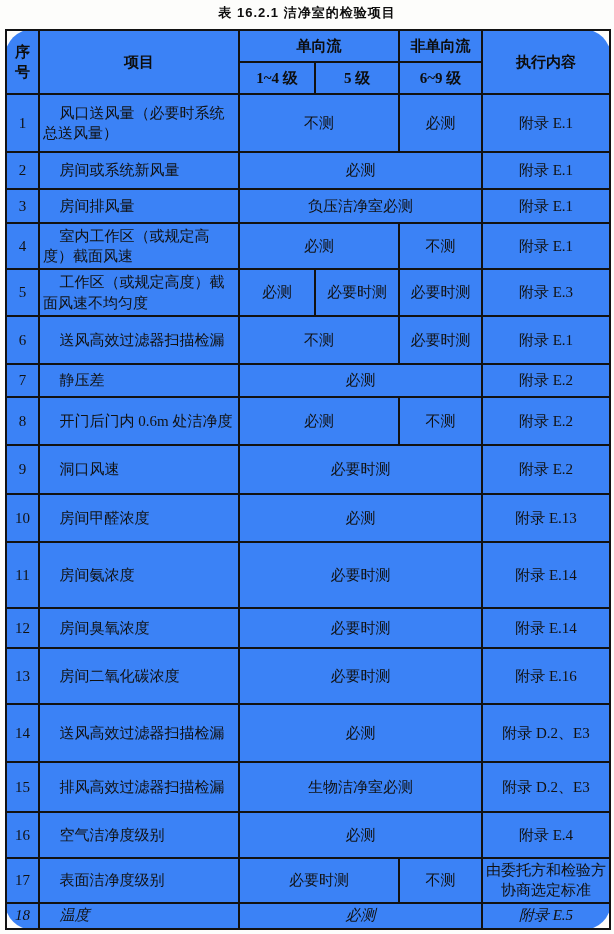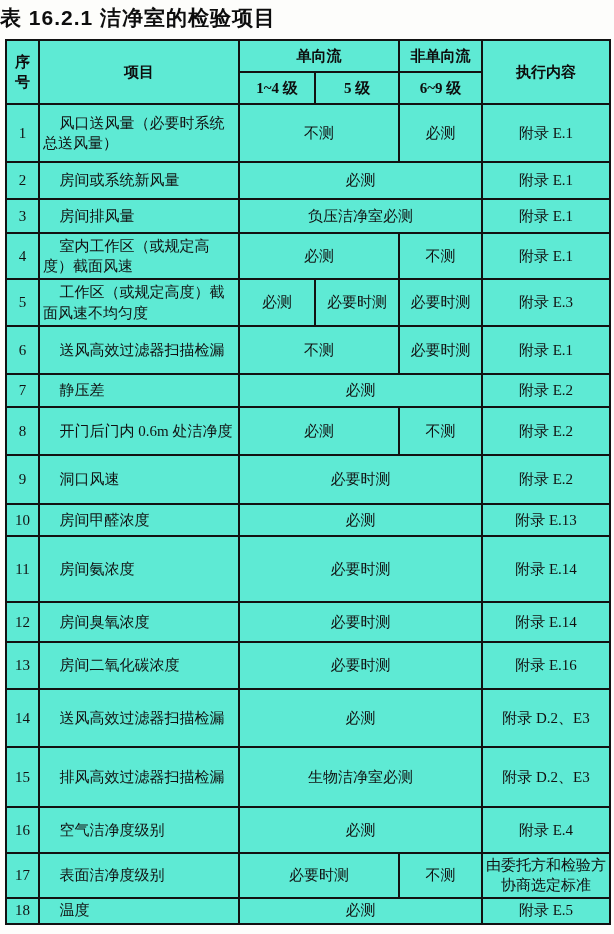--- a/index.html
+++ b/index.html
@@ -11,35 +11,36 @@
   }
   .page {
     position: relative;
     width: 614px;
     height: 934px;
     background: #fdfdfb;
     box-sizing: border-box;
     overflow: hidden;
   }
   .doc-title {
-    text-align: left;
+    text-align: center;
     font-family: "Liberation Sans", "DejaVu Sans", sans-serif;
     font-weight: bold;
-    font-size: 21px;
+    font-size: 13px;
     letter-spacing: 1px;
     padding-top: 4px;
     margin-bottom: 7px;
     color: #0d0d0d;
   }
   table.inspection {
     border-collapse: collapse;
     table-layout: fixed;
     width: 604px;
     margin-left: 5px;
-    background: #5eead4;
+    background: #3b82f6;
+    border-radius: 28px;
   }
   table.inspection th,
   table.inspection td {
     border: 2px solid #121212;
     padding: 1px 3px;
     font-size: 15px;
     line-height: 1.35;
     vertical-align: middle;
     overflow: hidden;
     box-sizing: border-box;
@@ -153,70 +154,70 @@
           <td class="cell-measure" colspan="2">必测</td>
           <td class="cell-measure">不测</td>
           <td class="cell-exec">附录 E.2</td>
         </tr>
         <tr style="height: 49px;">
           <td class="cell-no">9</td>
           <td class="cell-item">洞口风速</td>
           <td class="cell-measure" colspan="3">必要时测</td>
           <td class="cell-exec">附录 E.2</td>
         </tr>
-        <tr style="height: 32px;">
+        <tr style="height: 48px;">
           <td class="cell-no">10</td>
           <td class="cell-item">房间甲醛浓度</td>
           <td class="cell-measure" colspan="3">必测</td>
           <td class="cell-exec">附录 E.13</td>
         </tr>
         <tr style="height: 66px;">
           <td class="cell-no">11</td>
           <td class="cell-item">房间氨浓度</td>
           <td class="cell-measure" colspan="3">必要时测</td>
           <td class="cell-exec">附录 E.14</td>
         </tr>
         <tr style="height: 40px;">
           <td class="cell-no">12</td>
           <td class="cell-item">房间臭氧浓度</td>
           <td class="cell-measure" colspan="3">必要时测</td>
           <td class="cell-exec">附录 E.14</td>
         </tr>
-        <tr style="height: 47px; padding-left: 16px;">
+        <tr style="height: 56px; padding-left: 16px;">
           <td class="cell-no">13</td>
           <td class="cell-item">房间二氧化碳浓度</td>
           <td class="cell-measure" colspan="3">必要时测</td>
           <td class="cell-exec">附录 E.16</td>
         </tr>
         <tr style="height: 58px;">
           <td class="cell-no">14</td>
           <td class="cell-item">送风高效过滤器扫描检漏</td>
           <td class="cell-measure" colspan="3">必测</td>
           <td class="cell-exec">附录 D.2、E3</td>
         </tr>
-        <tr style="height: 60px;">
+        <tr style="height: 50px;">
           <td class="cell-no">15</td>
           <td class="cell-item">排风高效过滤器扫描检漏</td>
           <td class="cell-measure" colspan="3">生物洁净室必测</td>
           <td class="cell-exec">附录 D.2、E3</td>
         </tr>
         <tr style="height: 46px;">
           <td class="cell-no">16</td>
           <td class="cell-item">空气洁净度级别</td>
           <td class="cell-measure" colspan="3">必测</td>
           <td class="cell-exec">附录 E.4</td>
         </tr>
         <tr style="height: 37px;">
           <td class="cell-no">17</td>
           <td class="cell-item">表面洁净度级别</td>
           <td class="cell-measure" colspan="2">必要时测</td>
           <td class="cell-measure">不测</td>
           <td class="cell-exec">由委托方和检验方协商选定标准</td>
         </tr>
-        <tr style="height: 26px;">
+        <tr style="height: 26px; font-style: italic;">
           <td class="cell-no">18</td>
           <td class="cell-item">温度</td>
           <td class="cell-measure" colspan="3">必测</td>
           <td class="cell-exec">附录 E.5</td>
         </tr>
       </tbody>
   </table>
 </div>
 
 </body></html>

